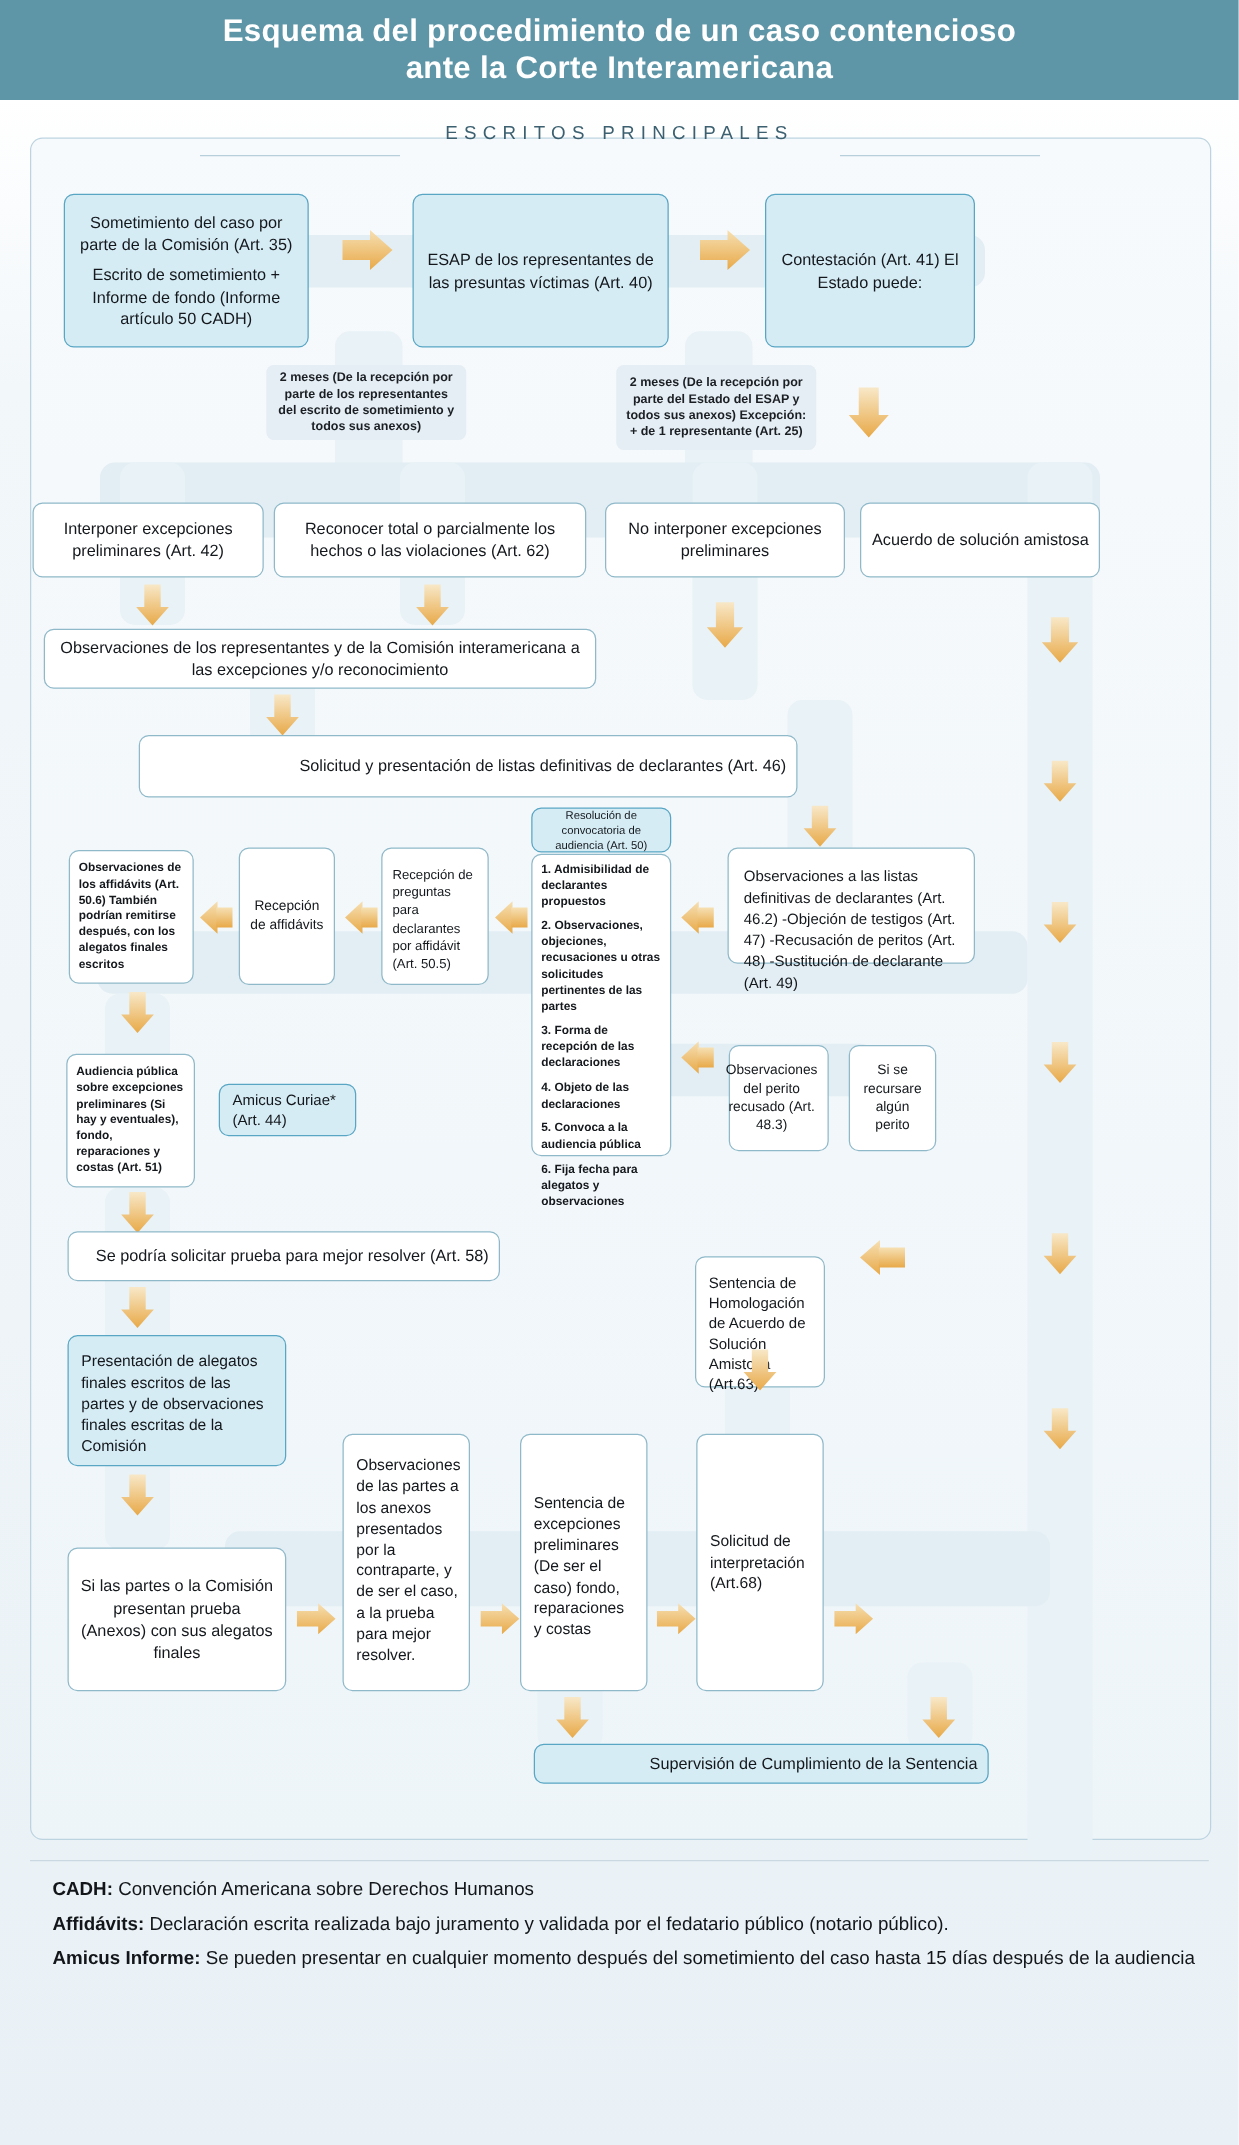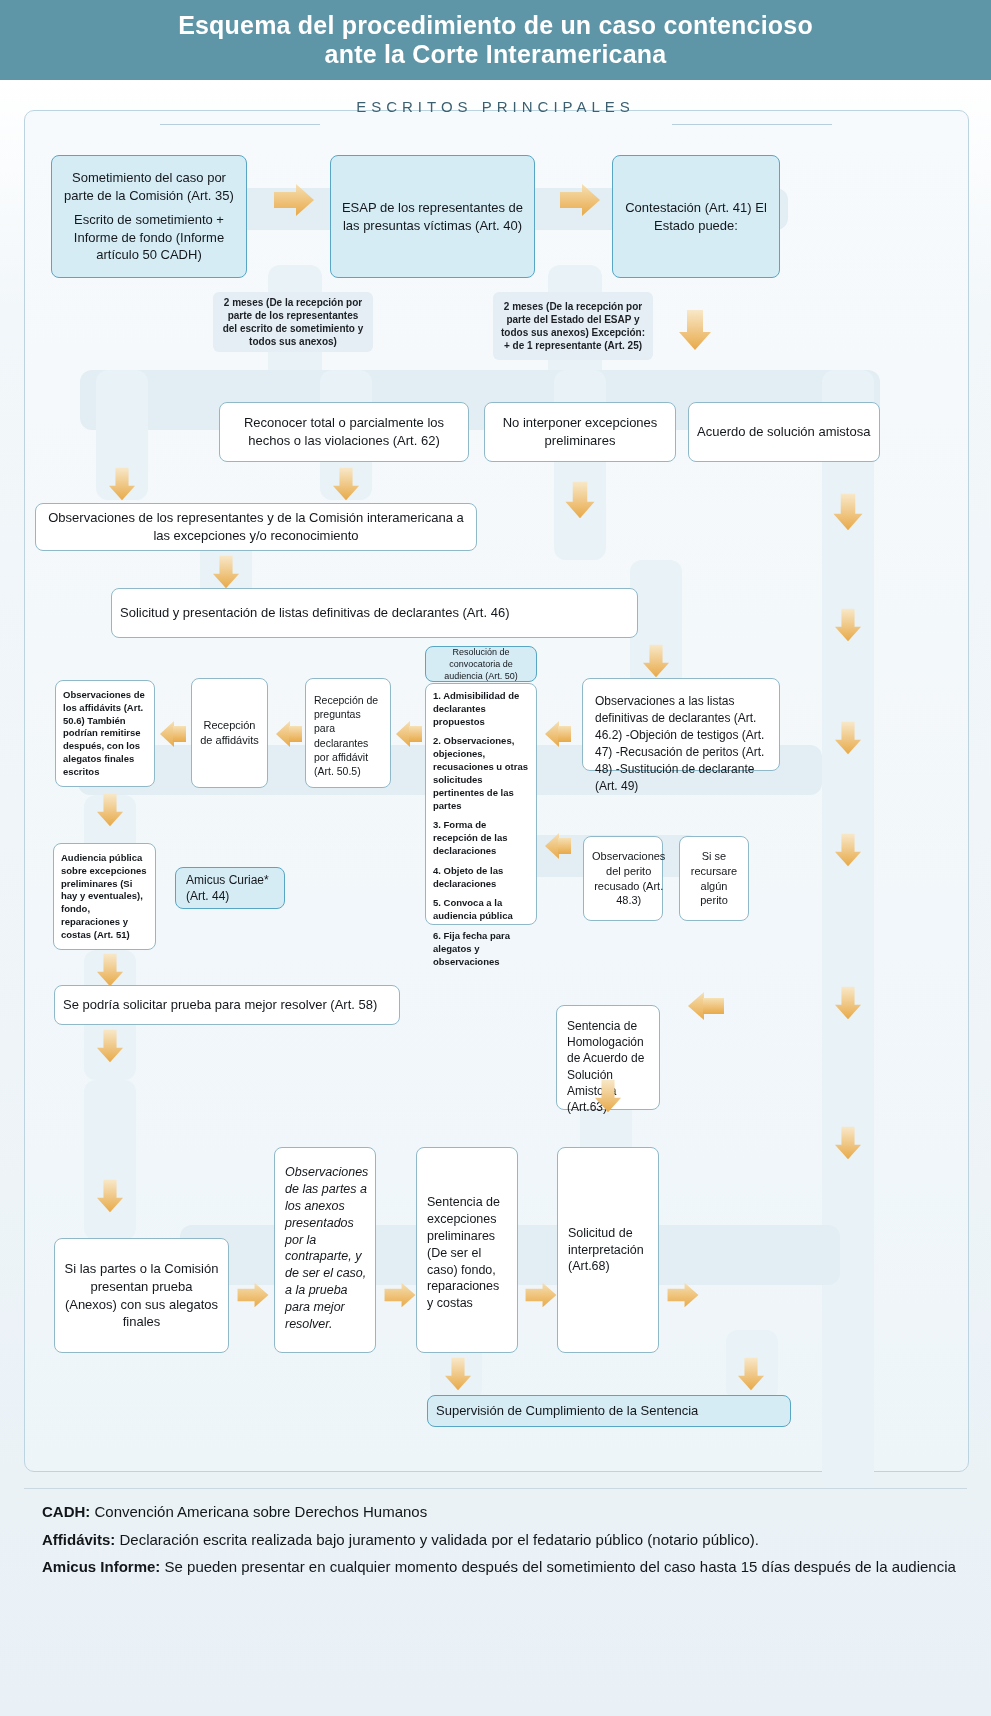--- a/index.html
+++ b/index.html
@@ -40,21 +40,21 @@
   .rule{position:absolute;height:1px;background:#b7cfdb;top:44px;}
   
   .band{position:absolute;background:#dae9f1;border-radius:12px;}
   .band.soft{background:#e2eef4;}
   .band.softer{background:#e8f2f7;}
   
   .box{
     position:absolute;box-sizing:border-box;
     border:1px solid #8fb9c9;border-radius:8px;
     background:#ffffff;
-    display:flex;align-items:center;justify-content:flex-start;
+    display:flex;align-items:center;justify-content:flex-end;
     text-align:center;line-height:1.35;
     font-size:13px;color:#14181c;
     padding:6px 8px;
   }
   .box.fill{background:#d6ecf5;border-color:#58a6c4;}
   .box.left{text-align:left;justify-content:flex-start;}
   .box.topal{align-items:flex-start;}
   .box.note{
     border:none;background:#e4eef4;border-radius:6px;
     font-size:10px;line-height:1.32;color:#1b1f24;
@@ -158,20 +158,23 @@
       <defs>
           <linearGradient id="ag2" x1="0" y1="0" x2="0" y2="1">
         <stop offset="0" stop-color="#f8e8c8"></stop>
             <stop offset="1" stop-color="#e8a948"></stop>
           </linearGradient>
         </defs>
       <path d="M9 2 H25 V24 H33 L17 42 L1 24 H9 Z" fill="url(#ag2)"></path>
     </svg>
   </div>
 
+  <div class="box" style="left:26px;top:322px;width:185px;height:60px;">
+    <span>Interponer excepciones preliminares (Art. 42)</span>
+  </div>
   <div class="box" style="left:219px;top:322px;width:250px;height:60px;">
     <span>Reconocer total o parcialmente los hechos o las violaciones (Art. 62)</span>
   </div>
   <div class="box" style="left:484px;top:322px;width:192px;height:60px;">
     <span>No interponer excepciones preliminares</span>
   </div>
   <div class="box" style="left:688px;top:322px;width:192px;height:60px;">
     <span>Acuerdo de solución amistosa</span>
   </div>
 
@@ -362,38 +365,41 @@
     <svg width="34" height="36" viewBox="0 0 34 44">
         <path d="M9 2 H25 V24 H33 L17 42 L1 24 H9 Z" fill="url(#ag2)"></path>
       </svg>
   </div>
   <div class="arrow" style="left:831px;top:1045px;">
     <svg width="34" height="36" viewBox="0 0 34 44">
         <path d="M9 2 H25 V24 H33 L17 42 L1 24 H9 Z" fill="url(#ag2)"></path>
       </svg>
   </div>
 
+  <div class="box fill left topal" style="left:54px;top:988px;width:175px;height:105px;padding:12px 10px;font-size:12.5px;">
+    <span>Presentación de alegatos finales escritos de las partes y de observaciones finales escritas de la Comisión</span>
+  </div>
 
   <div class="arrow" style="left:93px;top:1098px;">
     <svg width="34" height="36" viewBox="0 0 34 44">
         <path d="M9 2 H25 V24 H33 L17 42 L1 24 H9 Z" fill="url(#ag2)"></path>
       </svg>
   </div>
 
   <div class="box" style="left:54px;top:1158px;width:175px;height:115px;">
     <span>Si las partes o la Comisión presentan prueba (Anexos) con sus alegatos finales</span>
   </div>
 
   <div class="arrow" style="left:236px;top:1200px;">
     <svg width="34" height="30" viewBox="0 0 44 34">
         <path d="M2 9 H24 V1 L42 17 L24 33 V25 H2 Z" fill="url(#ag1)"></path>
       </svg>
   </div>
 
-  <div class="box left topal" style="left:274px;top:1067px;width:102px;height:206px;padding:16px 10px;font-size:12.5px;font-style:italic;">
+  <div class="box left topal" style="left:274px;top:1067px;width:102px;height:206px;padding:16px 10px;font-size:12.5px;">
     <span>Observaciones de las partes a los anexos presentados por la contraparte, y de ser el caso, a la prueba para mejor resolver.</span>
   </div>
 
   <div class="arrow" style="left:383px;top:1200px;">
     <svg width="34" height="30" viewBox="0 0 44 34">
         <path d="M2 9 H24 V1 L42 17 L24 33 V25 H2 Z" fill="url(#ag1)"></path>
       </svg>
   </div>
 
   <div class="box left topal" style="left:416px;top:1067px;width:102px;height:206px;padding:46px 10px;font-size:12.5px;">

